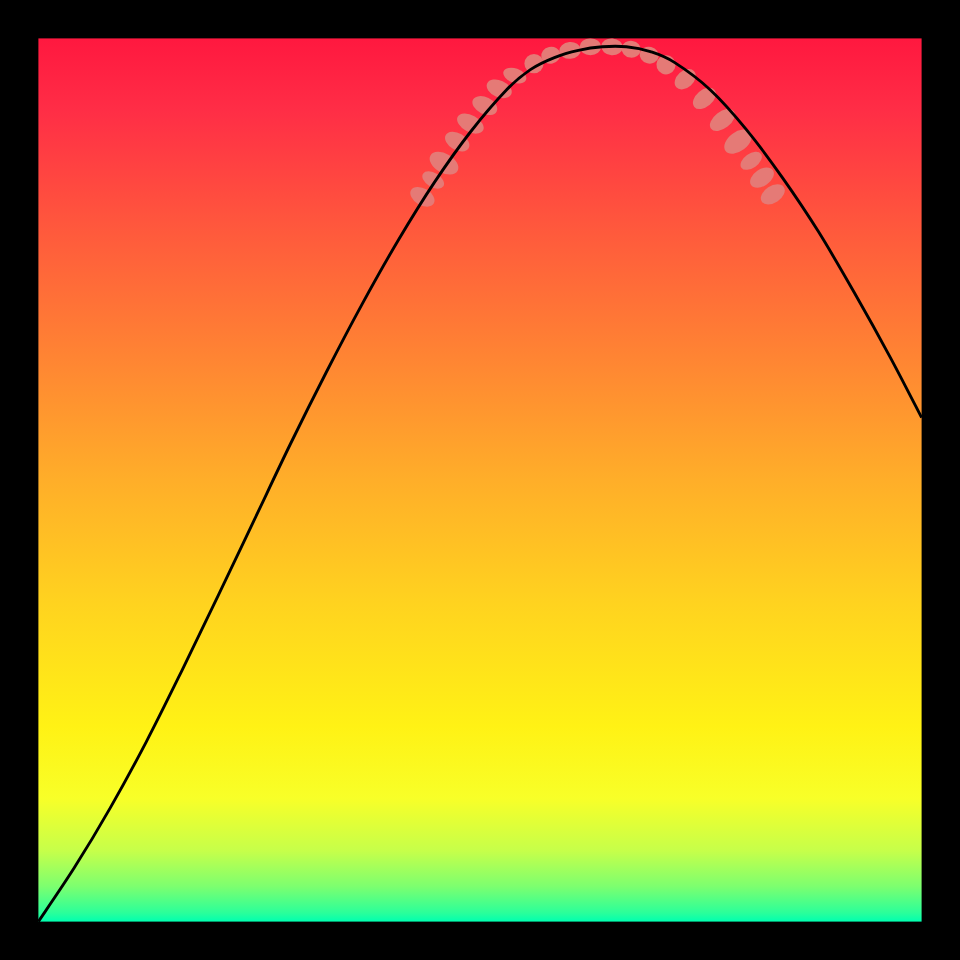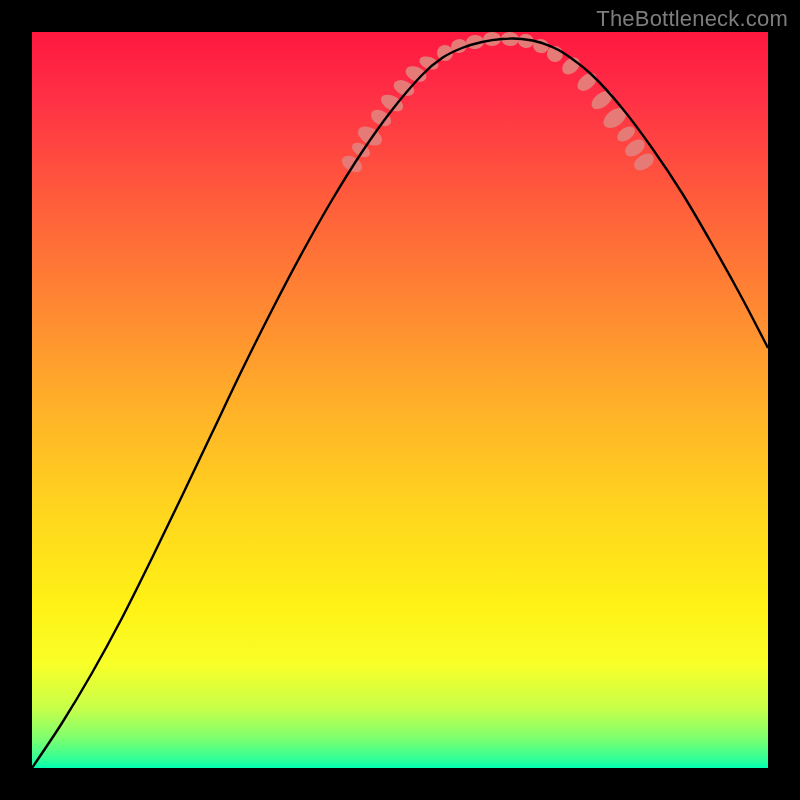--- a/index.html
+++ b/index.html
@@ -92,14 +92,13 @@
           <ellipse cx="555" cy="50" rx="7" ry="11" class="blob" transform="rotate(50 555 50)"></ellipse>
           <ellipse cx="570" cy="68" rx="7" ry="12" class="blob" transform="rotate(52 570 68)"></ellipse>
           <ellipse cx="583" cy="86" rx="8" ry="13" class="blob" transform="rotate(53 583 86)"></ellipse>
           <ellipse cx="594" cy="102" rx="6" ry="10" class="blob" transform="rotate(55 594 102)"></ellipse>
           <ellipse cx="603" cy="116" rx="7" ry="11" class="blob" transform="rotate(56 603 116)"></ellipse>
           <ellipse cx="612" cy="130" rx="7" ry="11" class="blob" transform="rotate(57 612 130)"></ellipse>
         </g>
       <path id="curve-path" class="line" d="M0 736 C 5 728.5 20 706.8333333333334 30 691 C 40 675.1666666666666 50 658.5 60 641 C 70 623.5 80 605.1666666666666 90 586 C 100 566.8333333333334 110 546.3333333333334 120 526 C 130 505.6666666666667 140 484.8333333333333 150 464 C 160 443.1666666666667 170 422 180 401 C 190 380 200 358.5 210 338 C 220 317.5 230 297.5 240 278 C 250 258.5 260 239.33333333333334 270 221 C 280 202.66666666666666 290 184.83333333333334 300 168 C 310 151.16666666666666 320 135 330 120 C 340 105 350 90.83333333333333 360 78 C 370 65.16666666666667 381.6666666666667 51.666666666666664 390 43 C 398.3333333333333 34.333333333333336 403.3333333333333 30.5 410 26 C 416.6666666666667 21.5 423.3333333333333 18.666666666666668 430 16 C 436.6666666666667 13.333333333333334 443.3333333333333 11.5 450 10 C 456.6666666666667 8.5 463.3333333333333 7.5 470 7 C 476.6666666666667 6.5 483.3333333333333 6.333333333333333 490 7 C 496.6666666666667 7.666666666666667 503.3333333333333 8.833333333333334 510 11 C 516.6666666666666 13.166666666666666 521.6666666666666 14.666666666666668 530 20 C 538.3333333333334 25.333333333333332 550 33.666666666666664 560 43 C 570 52.333333333333336 580 63.833333333333336 590 76 C 600 88.16666666666667 610 101.83333333333333 620 116 C 630 130.16666666666666 640 145 650 161 C 660 177 670 194.5 680 212 C 690 229.5 700.6666666666666 248.66666666666666 710 266 C 719.3333333333334 283.3333333333333 731.6666666666666 307.6666666666667 736 316"></path>
     </svg>
   </div>
-  <div class="watermark">TheBottleneck.com</div>
 </div>
 
 </body></html>

